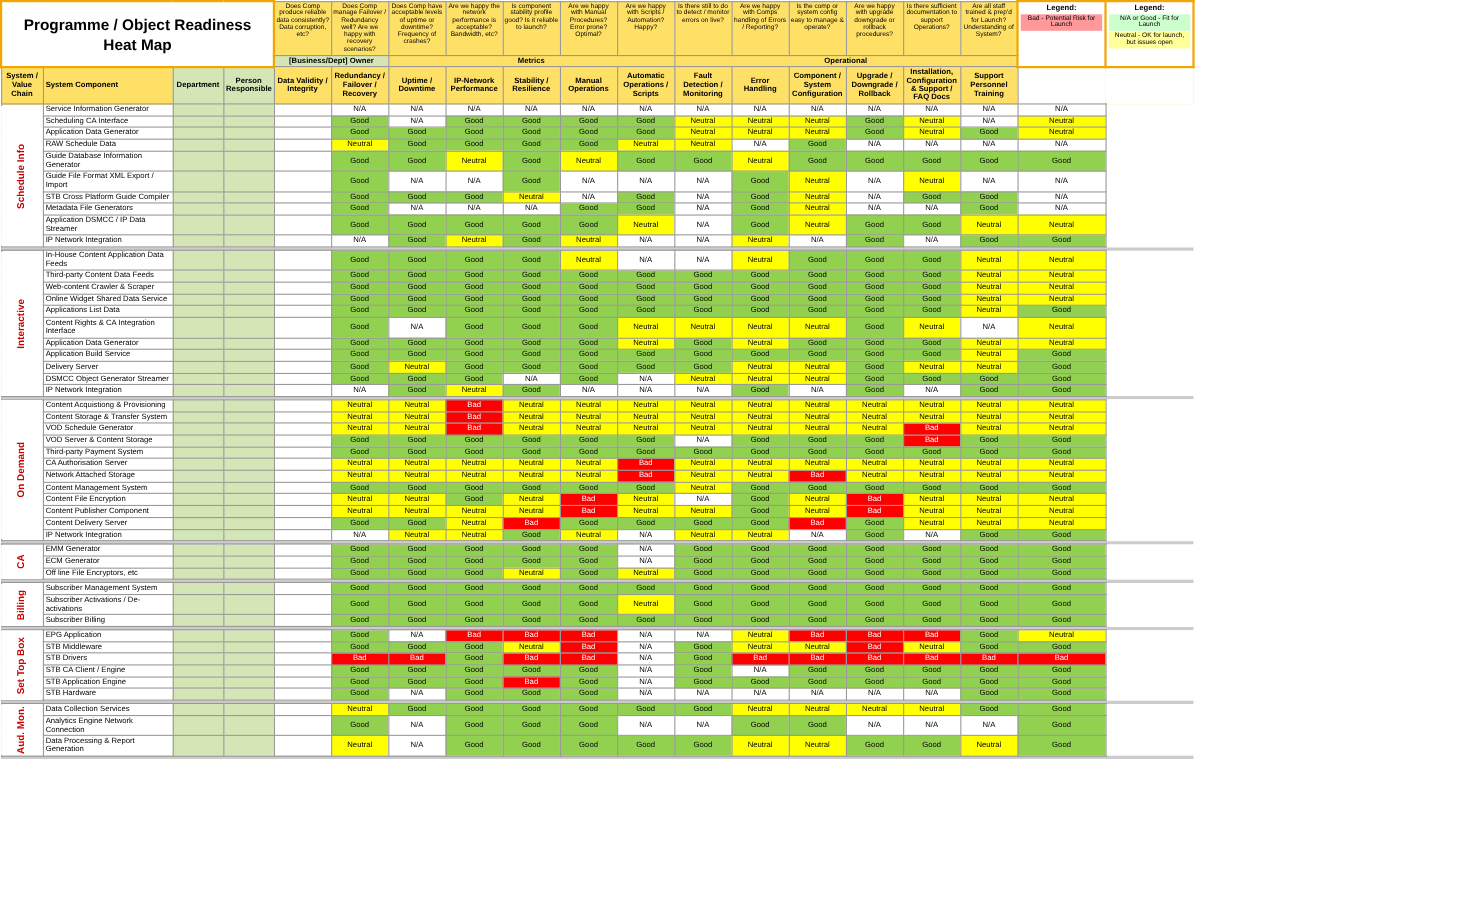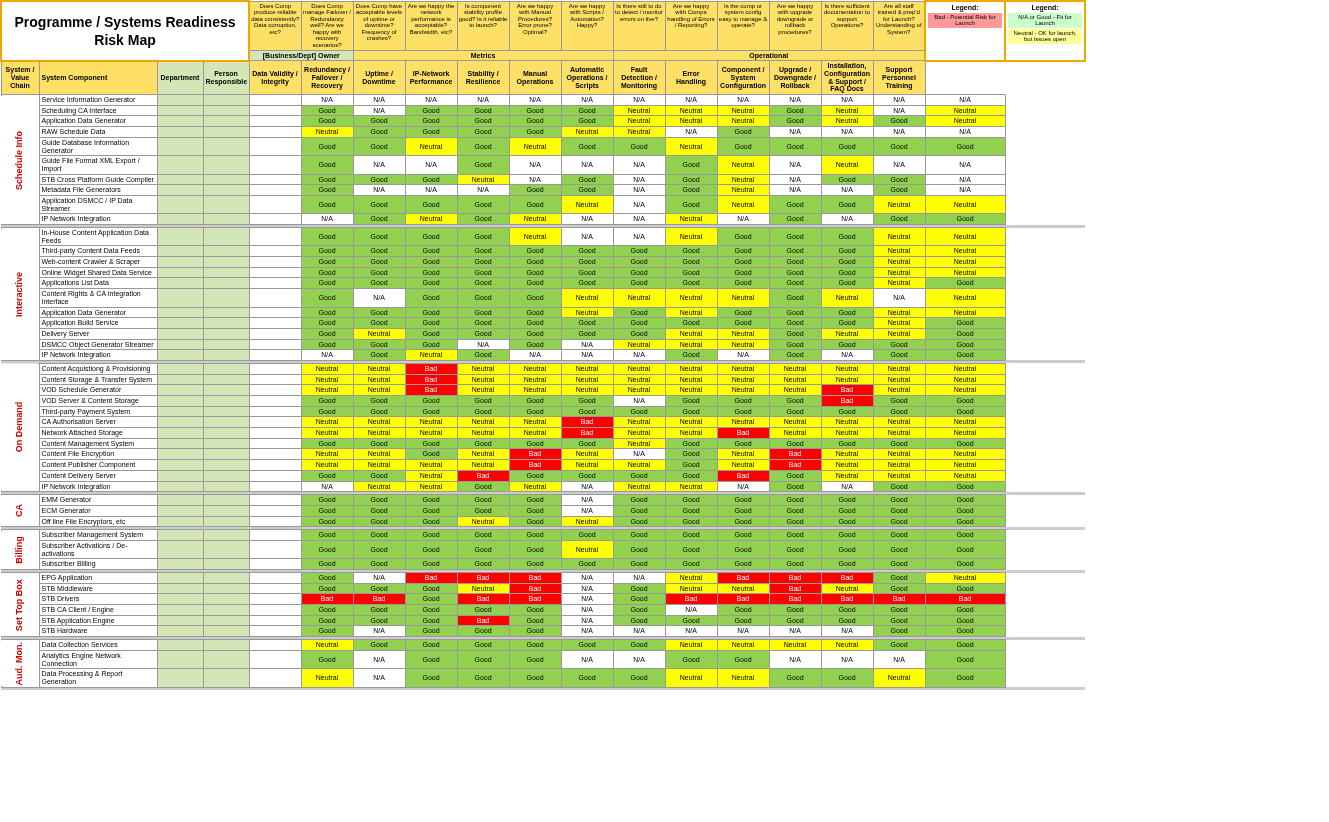--- a/index.html
+++ b/index.html
@@ -35,21 +35,21 @@
         <col style="width:52px">
         <col style="width:52px">
         <col style="width:52px">
         <col style="width:80px">
         <col style="width:80px">
       </colgroup>
       <thead>
 
         <tr>
           <td colspan="4" rowspan="2" style="border:2px solid #f0a500; padding:4px; vertical-align:middle; background:#fff;">
-            <div style="font-size:14px; font-weight:bold; line-height:1.3;">Programme / Systems Readiness Risk Map</div>
+            <div style="font-size:14px; font-weight:bold; line-height:1.3;">Programme / Object Readiness Heat Map</div>
           </td>
           <td style="font-size:6px; background:#ffe066; border:1px solid #999; padding:1px; vertical-align:top;">Does Comp produce reliable data consistently? Data corruption, etc?</td>
           <td style="font-size:6px; background:#ffe066; border:1px solid #999; padding:1px; vertical-align:top;">Does Comp manage Failover / Redundancy well? Are we happy with recovery scenarios?</td>
           <td style="font-size:6px; background:#ffe066; border:1px solid #999; padding:1px; vertical-align:top;">Does Comp have acceptable levels of uptime or downtime? Frequency of crashes?</td>
           <td style="font-size:6px; background:#ffe066; border:1px solid #999; padding:1px; vertical-align:top;">Are we happy the network performance is acceptable? Bandwidth, etc?</td>
           <td style="font-size:6px; background:#ffe066; border:1px solid #999; padding:1px; vertical-align:top;">Is component stability profile good? Is it reliable to launch?</td>
           <td style="font-size:6px; background:#ffe066; border:1px solid #999; padding:1px; vertical-align:top;">Are we happy with Manual Procedures? Error prone? Optimal?</td>
           <td style="font-size:6px; background:#ffe066; border:1px solid #999; padding:1px; vertical-align:top;">Are we happy with Scripts / Automation? Happy?</td>
           <td style="font-size:6px; background:#ffe066; border:1px solid #999; padding:1px; vertical-align:top;">Is there still to do to detect / monitor errors on live?</td>
           <td style="font-size:6px; background:#ffe066; border:1px solid #999; padding:1px; vertical-align:top;">Are we happy with Comps handling of Errors / Reporting?</td>

